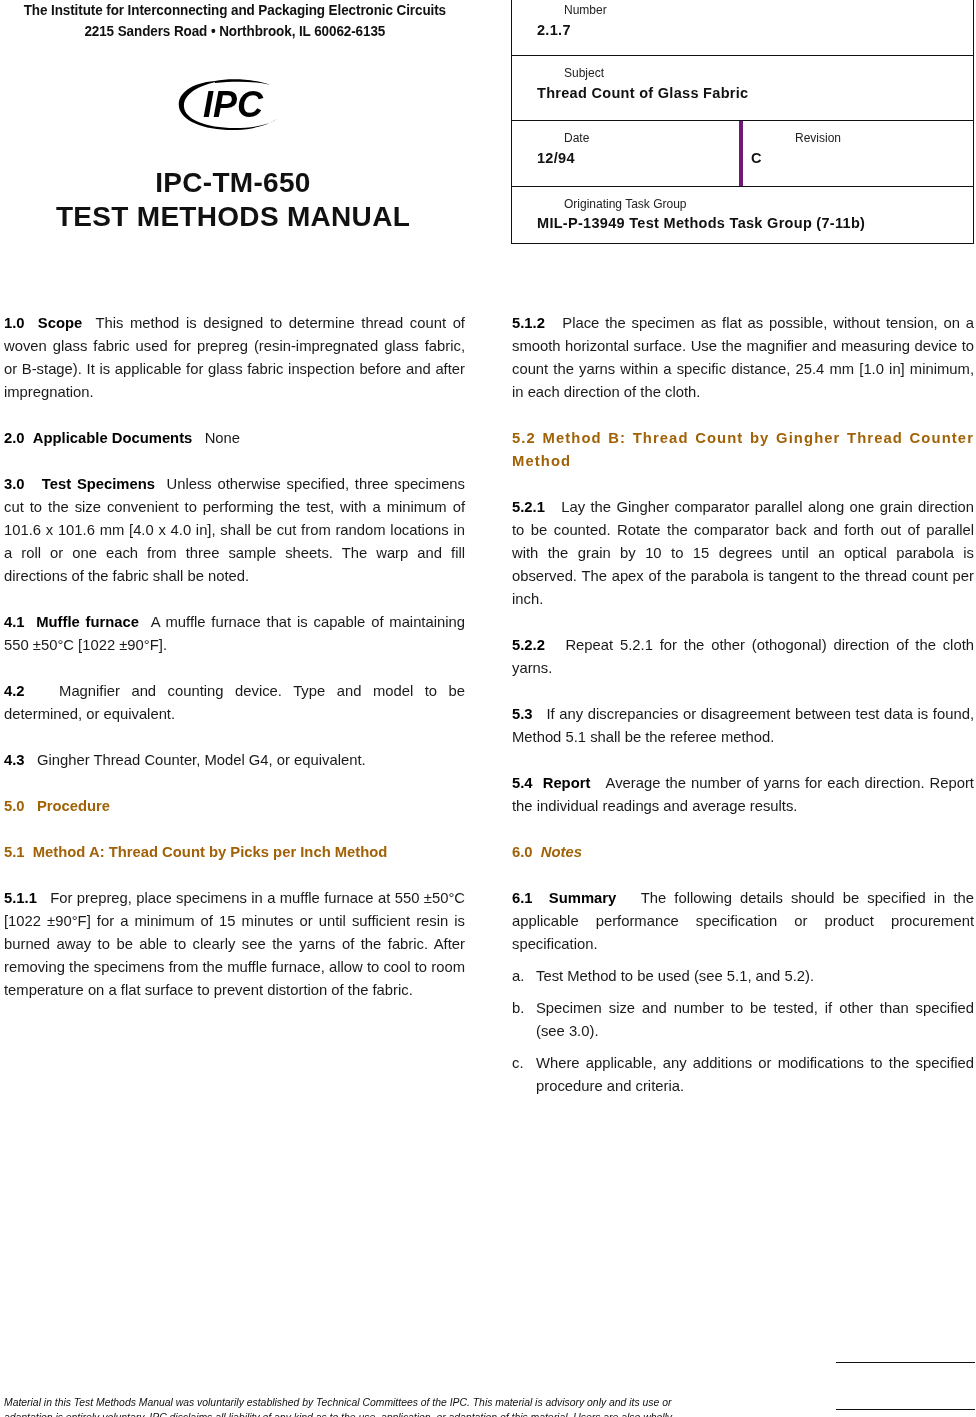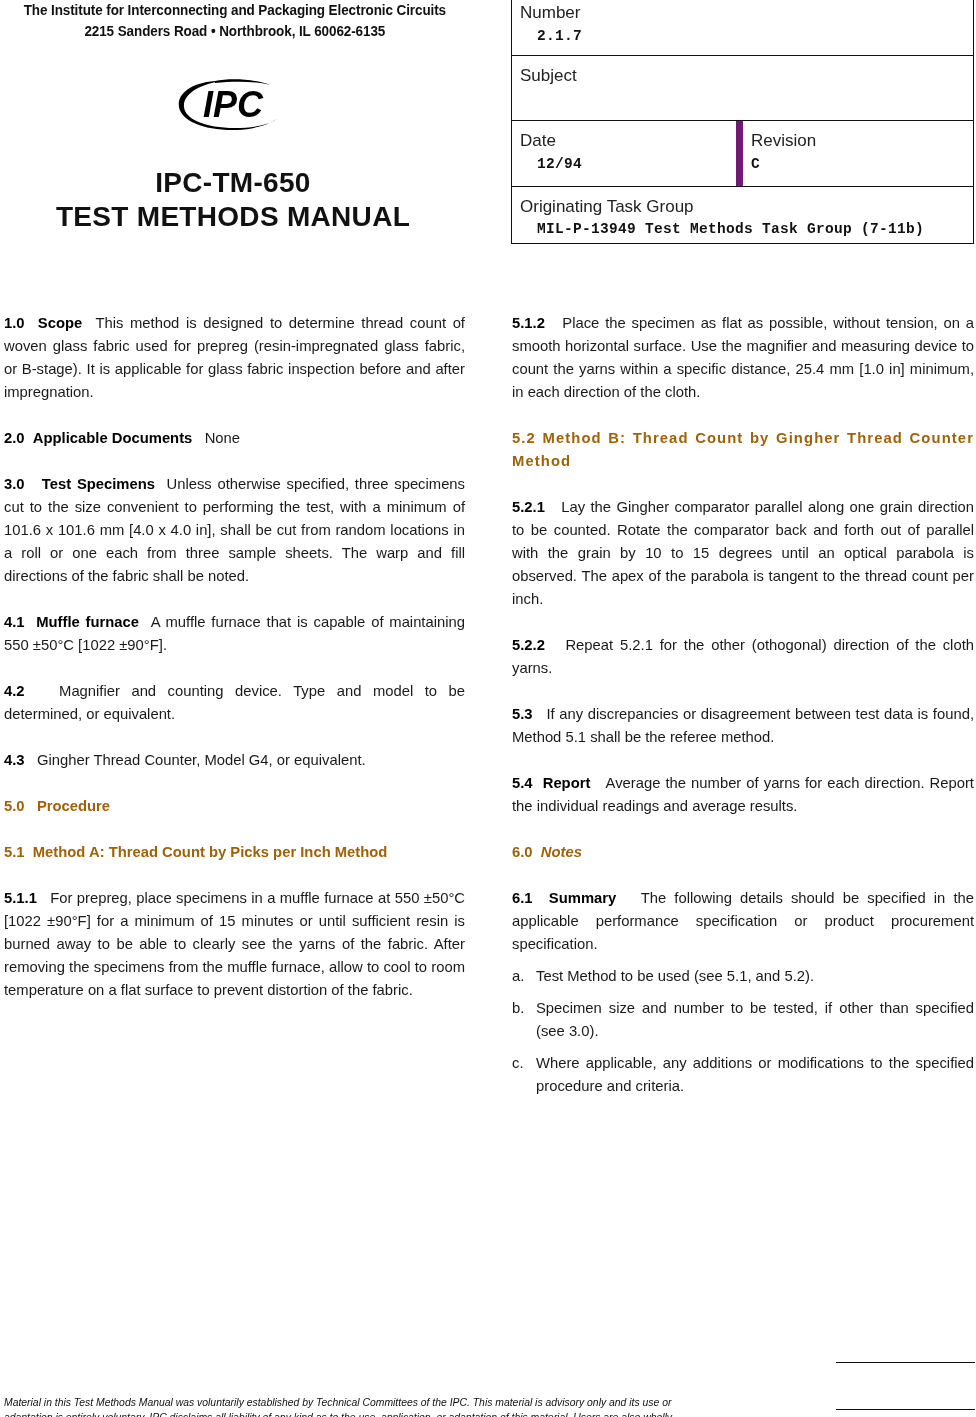--- a/index.html
+++ b/index.html
@@ -19,25 +19,25 @@
   .manual-title {
     position: absolute; left: 0; top: 166px; width: 466px; text-align: center;
     font-weight: bold; font-size: 28px; line-height: 34px; letter-spacing: 0.3px;
   }
   .meta-table {
     position: absolute; left: 511px; top: 0; width: 463px; height: 244px;
     border: 1px solid #111; border-top: none; box-sizing: border-box;
   }
   .meta-row { border-bottom: 1px solid #111; box-sizing: border-box; position: relative; }
   .meta-row:last-child { border-bottom: none; }
-  .meta-label { font-size: 17px; color: #222; padding-left: 8px; padding-top: 3px; }
-  .meta-value { font-size: 14.5px; font-weight: bold; padding-left: 25px; padding-top: 5px; letter-spacing: 0.3px; font-family: Liberation Mono, monospace; }
+  .meta-label { font-size: 12px; color: #222; padding-left: 8px; padding-top: 3px; margin-left: 44px; }
+  .meta-value { font-size: 14.5px; font-weight: bold; padding-left: 25px; padding-top: 5px; letter-spacing: 0.3px; }
   .meta-split { display: flex; }
   .meta-split .cell { flex: none; box-sizing: border-box; }
-  .meta-split .cell.left { width: 231px; border-right: 7px solid #701a75; }
+  .meta-split .cell.left { width: 231px; border-right: 4px solid #701a75; }
   .meta-split .cell.right .meta-value { padding-left: 8px; }
 
   .col {
     position: absolute; top: 280px; font-size: 14.8px; line-height: 23px; color: #1a1a1a;
     text-align: justify;
     margin-top: 32px;
   }
   .col.left { left: 4px; width: 461px; }
   .col.right { left: 512px; width: 462px; }
   .para { margin: 0 0 23px 0; }
@@ -73,20 +73,21 @@
   <div>TEST METHODS MANUAL</div>
 </div>
 
 <div class="meta-table">
   <div class="meta-row" style="height:56px;">
     <div class="meta-label">Number</div>
     <div class="meta-value">2.1.7</div>
   </div>
   <div class="meta-row" style="height:65px;">
     <div class="meta-label" style="padding-top:10px;">Subject</div>
+    <div class="meta-value">Thread Count of Glass Fabric</div>
   </div>
   <div class="meta-row meta-split" style="height:66px;">
     <div class="cell left">
       <div class="meta-label" style="padding-top:10px;">Date</div>
       <div class="meta-value">12/94</div>
     </div>
     <div class="cell right">
       <div class="meta-label" style="padding-top:10px;">Revision</div>
       <div class="meta-value">C</div>
     </div>

